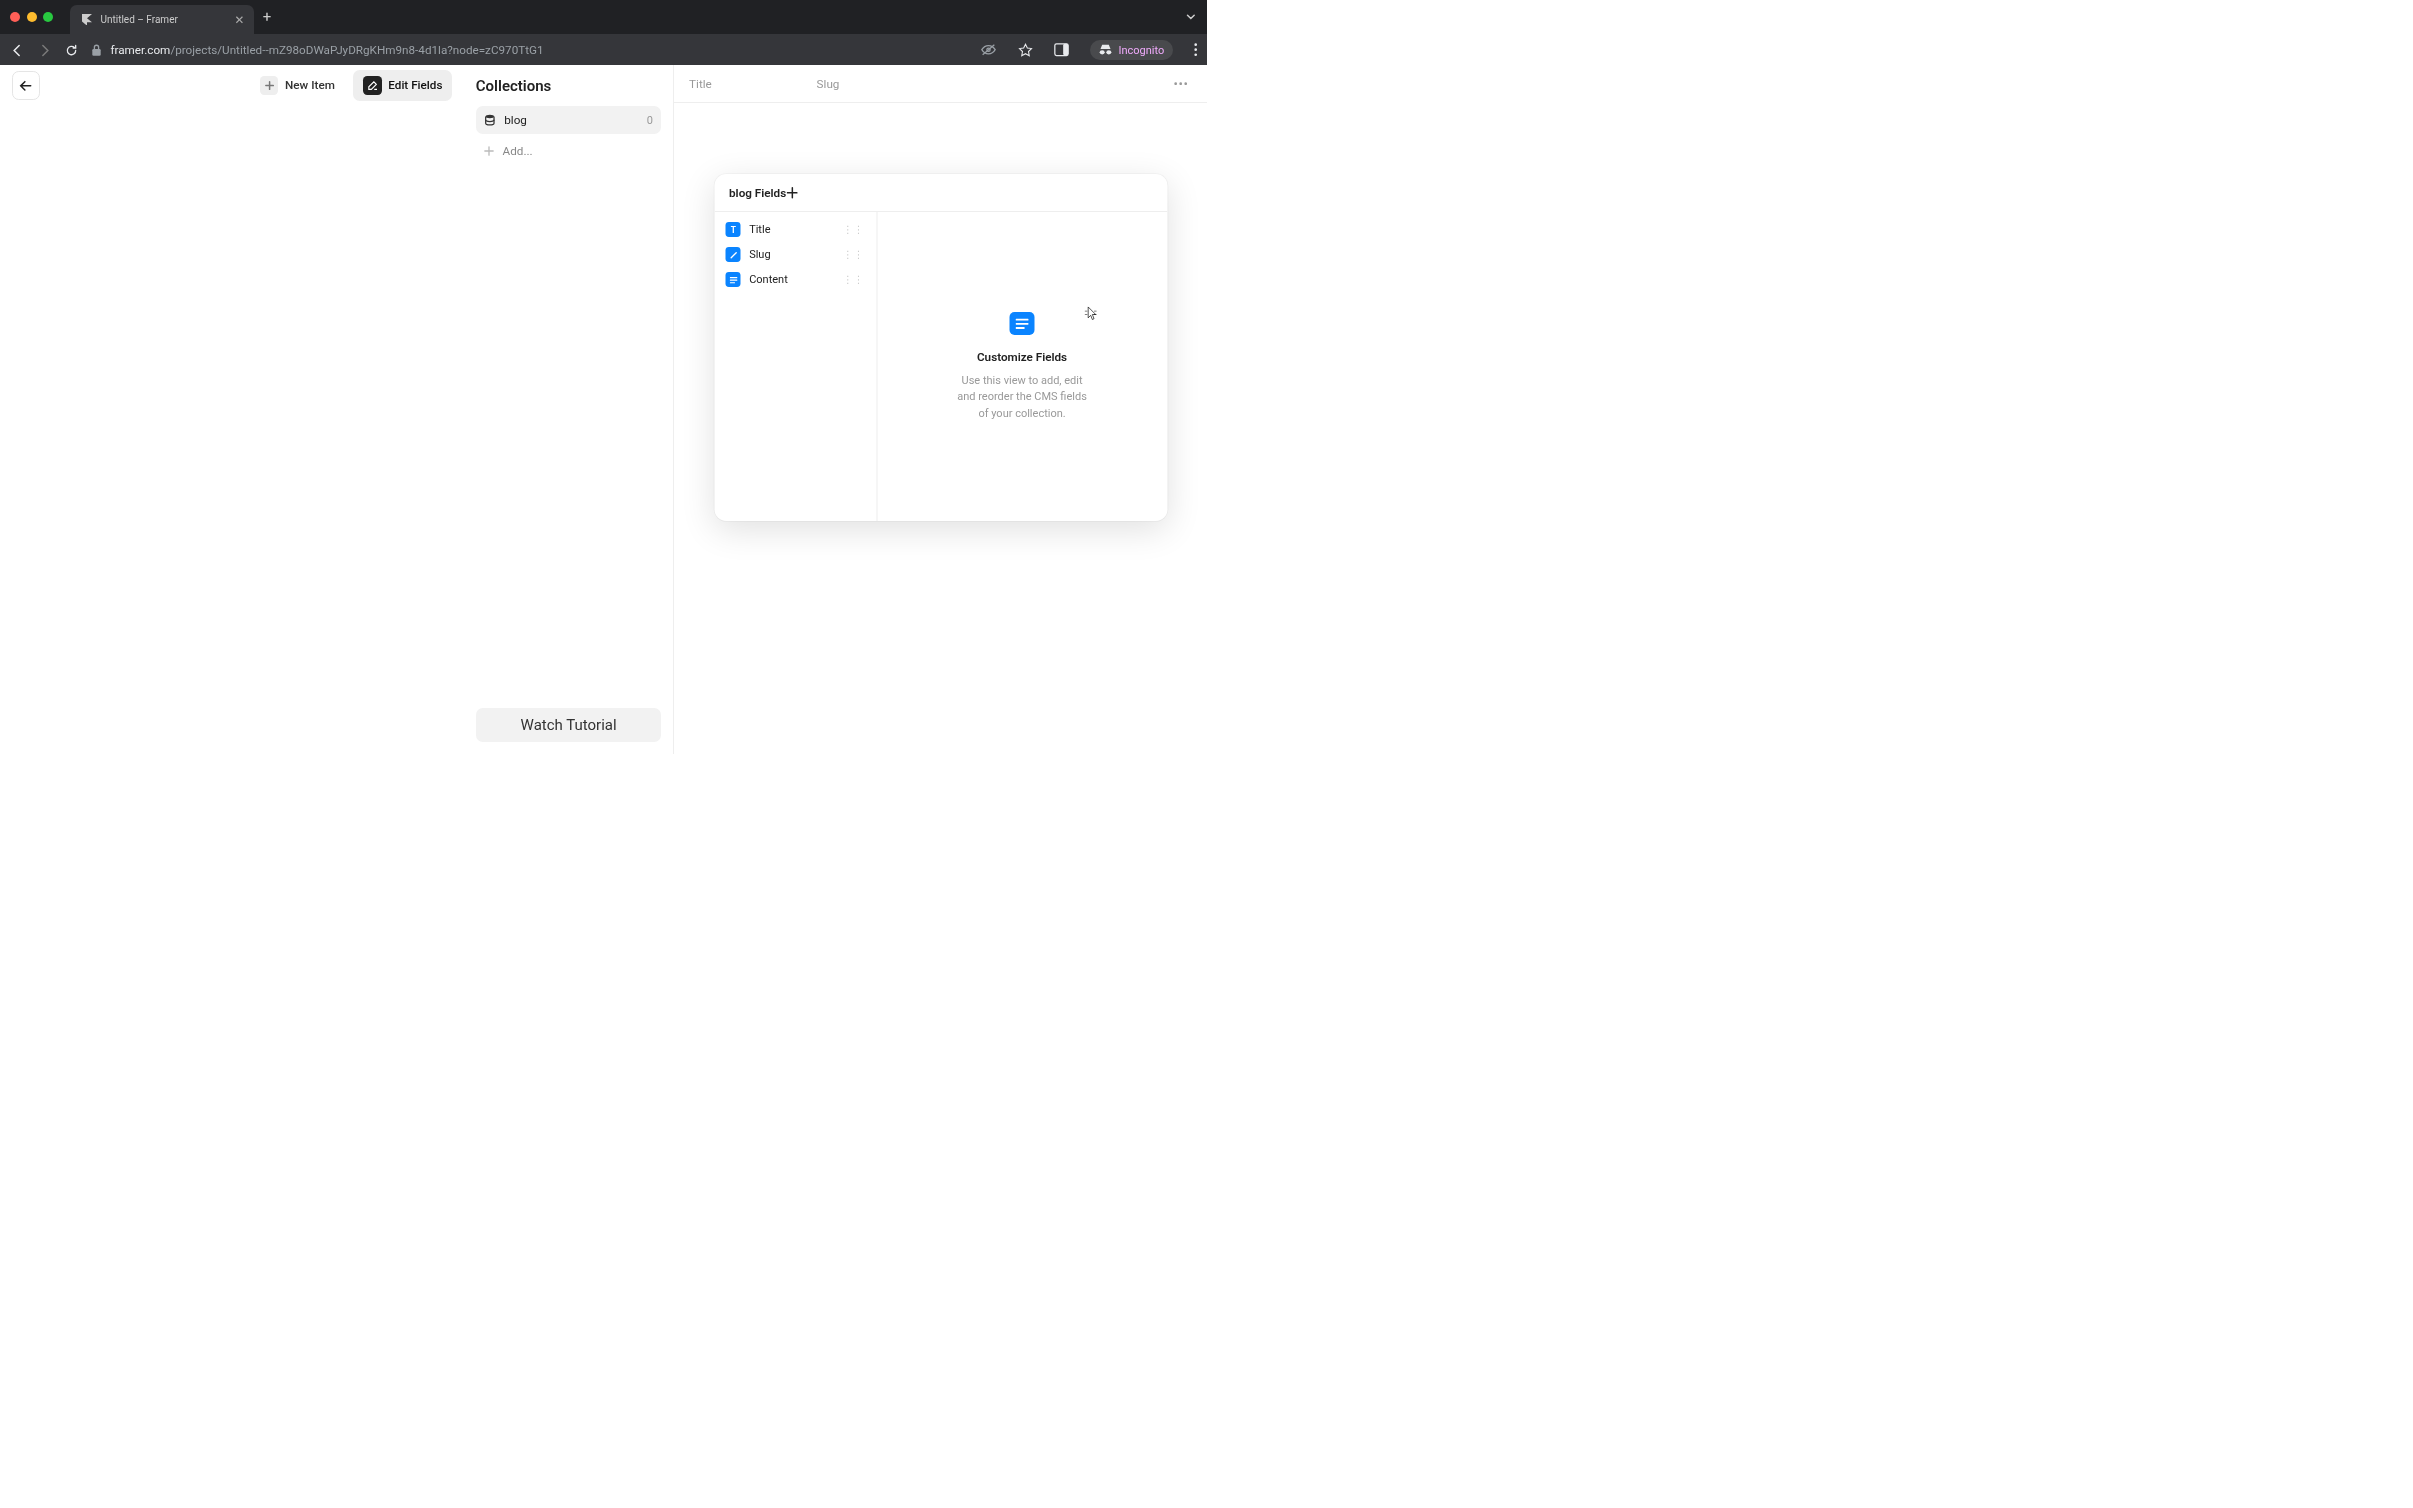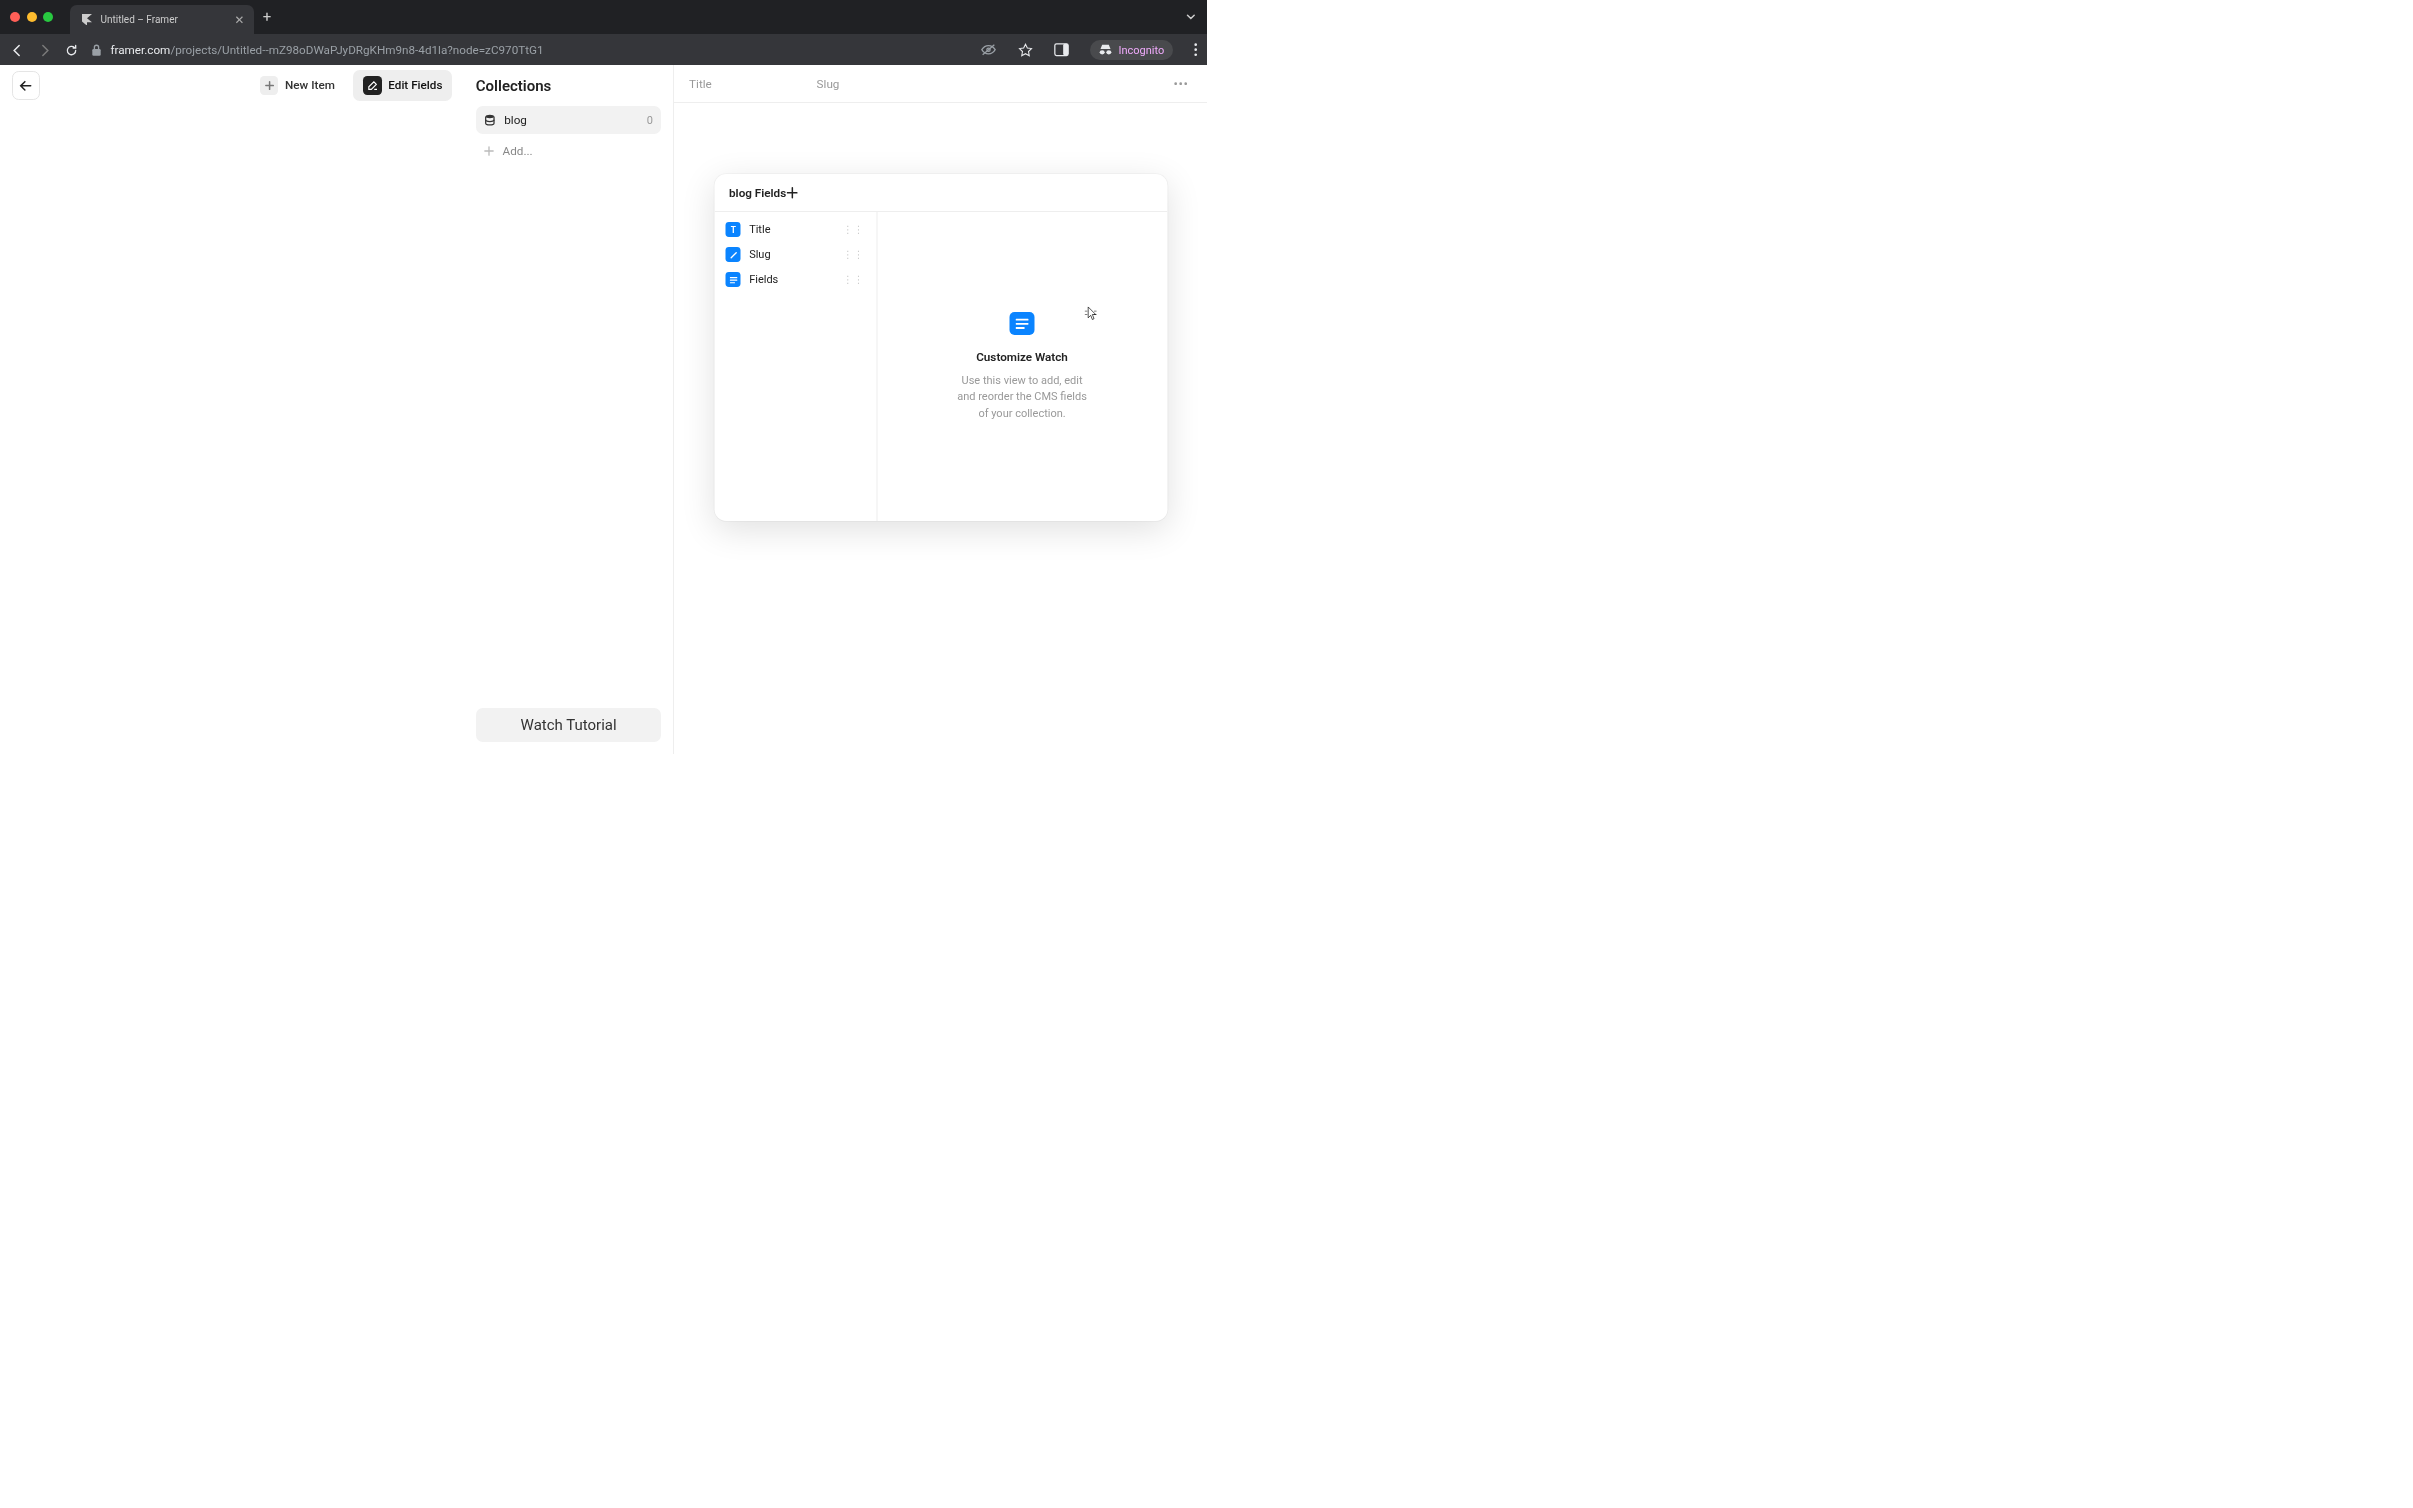--- a/index.html
+++ b/index.html
@@ -258,31 +258,31 @@
               </span>
               <span>Slug</span>
               <span class="field-drag">⋮⋮</span>
             </div>
             <div class="field-row">
               <span class="field-icon">
                 <svg width="8.4" height="8.4" viewBox="0 0 10 10">
                     <path d="M1 2h8M1 5h8M1 8h5" stroke="#fff" stroke-width="1.4" stroke-linecap="round"></path>
                   </svg>
               </span>
-              <span>Fields</span>
+              <span>Content</span>
               <span class="field-drag">⋮⋮</span>
             </div>
           </div>
           <div class="field-detail">
             <div class="detail-icon">
               <svg width="13.4" height="11.7" viewBox="0 0 16 14">
                   <path d="M1 2h14M1 7h14M1 12h9" stroke="#fff" stroke-width="2.2" stroke-linecap="round"></path>
                 </svg>
             </div>
-            <div class="detail-title">Customize Watch</div>
+            <div class="detail-title">Customize Fields</div>
             <div class="detail-text">Use this view to add, edit and reorder the CMS fields of your collection.</div>
           </div>
         </div>
       </div>
 
       <div class="cursor" style="left:410px; top:241px;">
         <svg width="13.4" height="17" viewBox="0 0 16 20">
             <path d="M5 1l0 13 3-3 2 5 2-1-2-5 4 0z" fill="#fff" stroke="#000" stroke-width="0.8"></path>
             <path d="M1 6h3M1 10h3M12 6h3M12 10h3" stroke="#000" stroke-width="0.6"></path>
           </svg>

